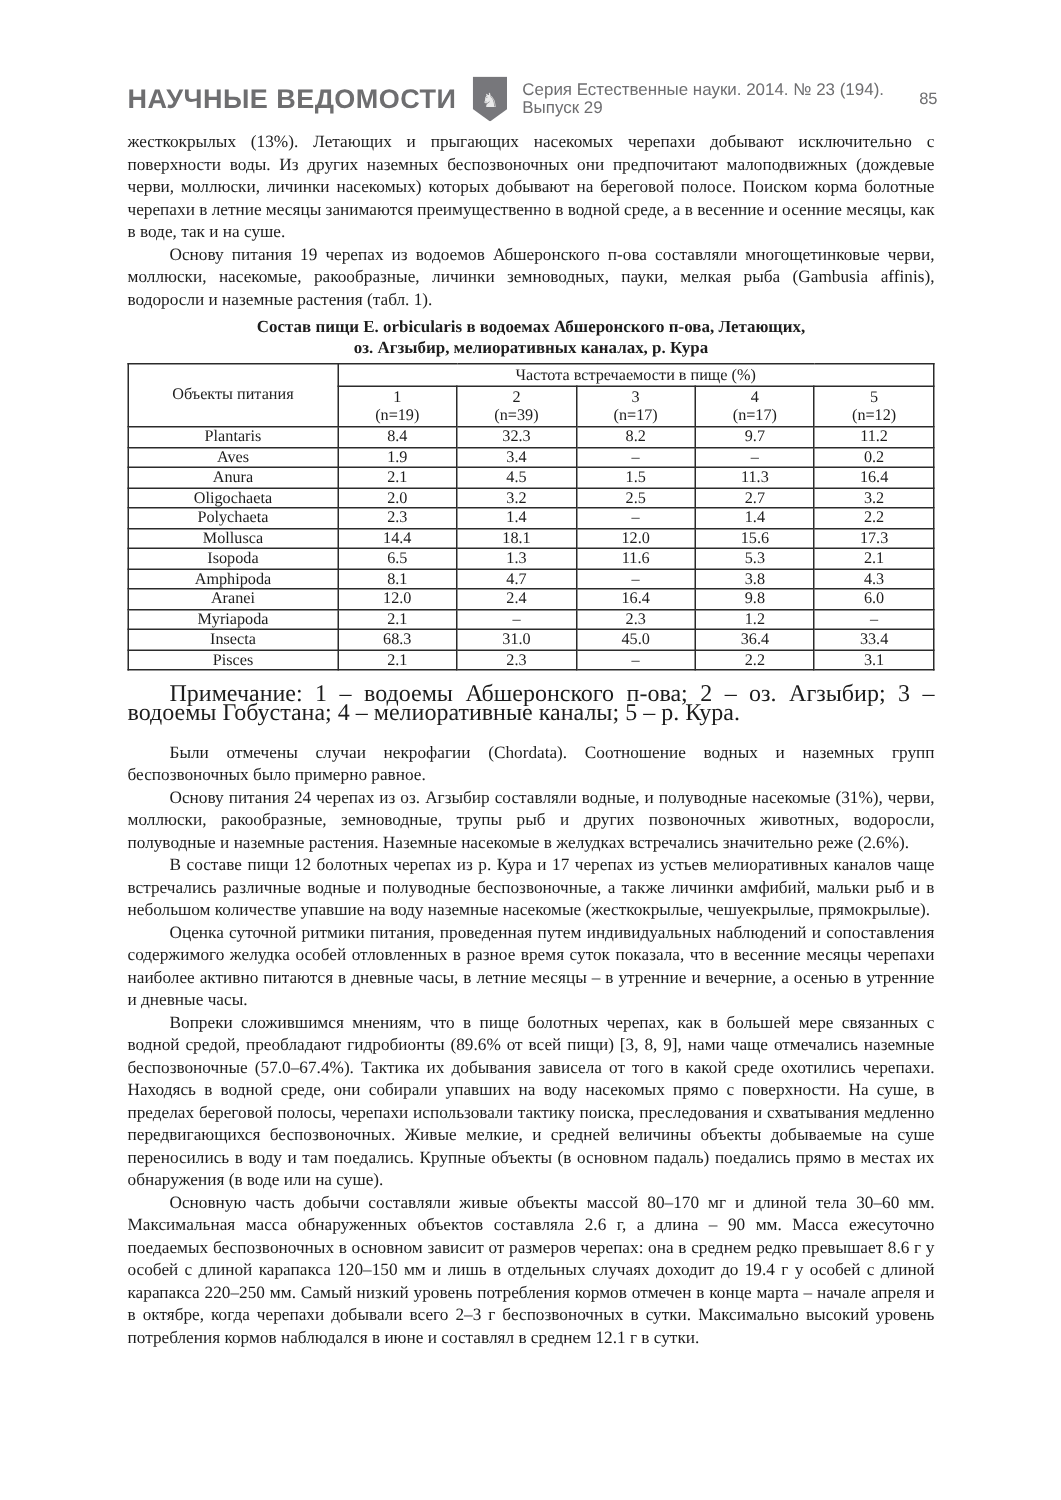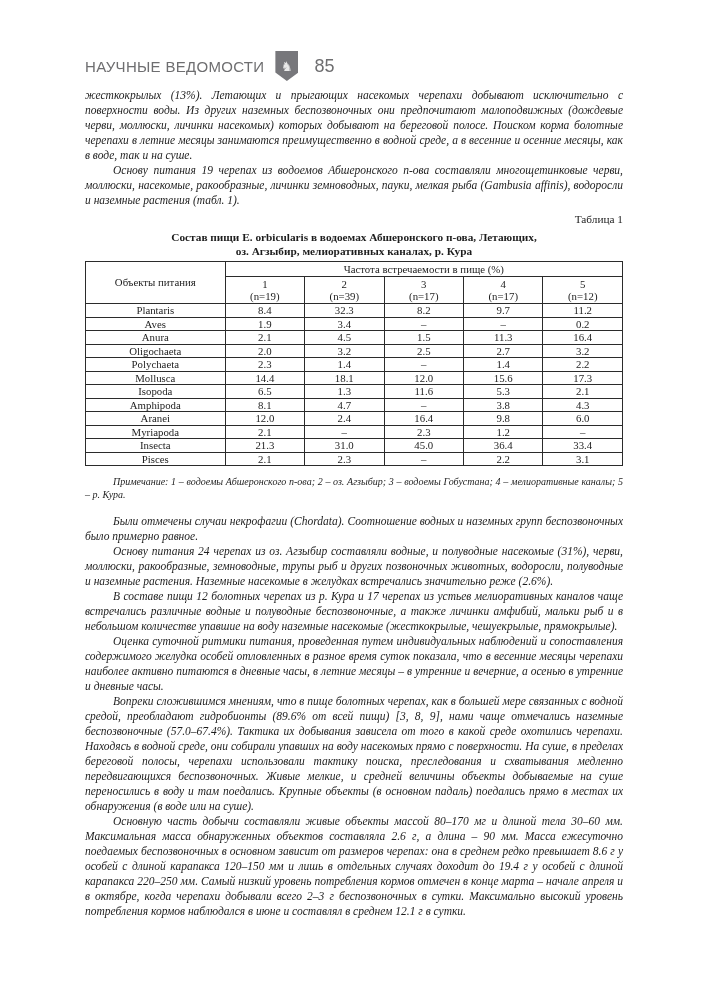--- a/index.html
+++ b/index.html
@@ -7,37 +7,37 @@
     position:relative; width:707px; height:1000px; margin:0 auto;
     background:#ffffff; overflow:hidden;
     font-family:"Liberation Serif", serif; color:#1d1d1d;
   }
   
   .running-head {
     position:absolute; top:50px; left:85px; width:540px; height:32px;
     display:flex; align-items:center;
     font-family:"Liberation Sans", sans-serif; color:#6e6e70;
   }
-  .journal-name { font-size:15px; font-weight:normal; letter-spacing:.3px; white-space:nowrap; }
+  .journal-name { font-size:18px; font-weight:bold; letter-spacing:.3px; white-space:nowrap; }
   .emblem {
     width:23px; height:30px; margin:0 10px 0 11px; flex:0 0 auto;
     background:#77777b;
     clip-path:polygon(0 0,100% 0,100% 72%,50% 100%,0 72%);
     display:flex; align-items:center; justify-content:center;
   }
   .emblem .glyph { color:#e9e9e9; font-size:13px; line-height:1; }
   .series { font-size:11.3px; flex:1 1 auto; }
-  .page-num { font-size:18px; margin-left:6px; }
+  .page-num { font-size:11px; margin-left:6px; }
 
   
   .article {
     position:absolute; top:88px; left:85px; width:538px;
     font-size:11.5px; line-height:15px; text-align:justify;
   }
-  .article p { margin:0; text-indent:28px;font-style:italic; }
+  .article p { margin:0; text-indent:28px; }
   .article p.noindent { text-indent:0; }
 
   .table-label { text-align:right; margin-top:4px; font-size:11.3px; }
   .table-caption {
     text-align:center; font-weight:bold; font-size:11.3px;
     line-height:14px; margin:3px 0 3px 0;
   }
   .table-caption .species { }
 
   table.prey {
@@ -47,45 +47,45 @@
   table.prey col.c-obj { width:26%; }
   table.prey th, table.prey td {
     border:1px solid #2b2b2b; text-align:center; vertical-align:middle;
     font-weight:normal; font-size:10.8px; line-height:12.5px; padding:0 2px;
   }
   table.prey th.group { height:14px; }
   table.prey th.sub { height:26px; }
   table.prey td { height:12px; }
 
   .table-note {
-    font-size:10px; line-height:13px; margin-top:9px; text-align:justify;
+    font-size:16px; line-height:13px; margin-top:9px; text-align:justify;
   }
   .note-p { text-indent:28px; margin:0; }
 
   .after-note { margin-top:13px !important; }
 </style>
 </head>
 <body>
 
 <div class="page">
 
   <div class="running-head">
     <span class="journal-name">НАУЧНЫЕ ВЕДОМОСТИ</span>
     <span class="emblem">
       <span class="glyph">♞</span>
     </span>
+    <span class="series">Серия Естественные науки. 2014. № 23 (194). Выпуск 29</span>
     <span class="page-num">85</span>
   </div>
 
   <div class="article">
 
     <p class="noindent">жесткокрылых (13%). Летающих и прыгающих насекомых черепахи добывают исключительно с поверхности воды. Из других наземных беспозвоночных они предпочитают малоподвижных (дождевые черви, моллюски, личинки насекомых) которых добывают на береговой полосе. Поиском корма болотные черепахи в летние месяцы занимаются преимущественно в водной среде, а в весенние и осенние месяцы, как в воде, так и на суше.</p>
     <p>Основу питания 19 черепах из водоемов Абшеронского п-ова составляли многощетинковые черви, моллюски, насекомые, ракообразные, личинки земноводных, пауки, мелкая рыба (Gambusia affinis), водоросли и наземные растения (табл. 1).</p>
 
-    <div class="table-label">Таблица 1</div>
 
     <div class="table-caption">
       <span>Состав пищи </span><span class="species">E. orbicularis</span><span> в водоемах Абшеронского п-ова, Летающих,</span><br>
       <span>оз. Агзыбир, мелиоративных каналах, р. Кура</span>
     </div>
 
     <table class="prey">
       <colgroup>
         <col class="c-obj">
           <col>
@@ -198,21 +198,21 @@
           <tr>
             <td>Myriapoda</td>
             <td>2.1</td>
             <td>–</td>
             <td>2.3</td>
             <td>1.2</td>
             <td>–</td>
           </tr>
           <tr>
             <td>Insecta</td>
-            <td>21.3</td>
+            <td>68.3</td>
             <td>31.0</td>
             <td>45.0</td>
             <td>36.4</td>
             <td>33.4</td>
           </tr>
           <tr>
             <td>Pisces</td>
             <td>2.1</td>
             <td>2.3</td>
             <td>–</td>

